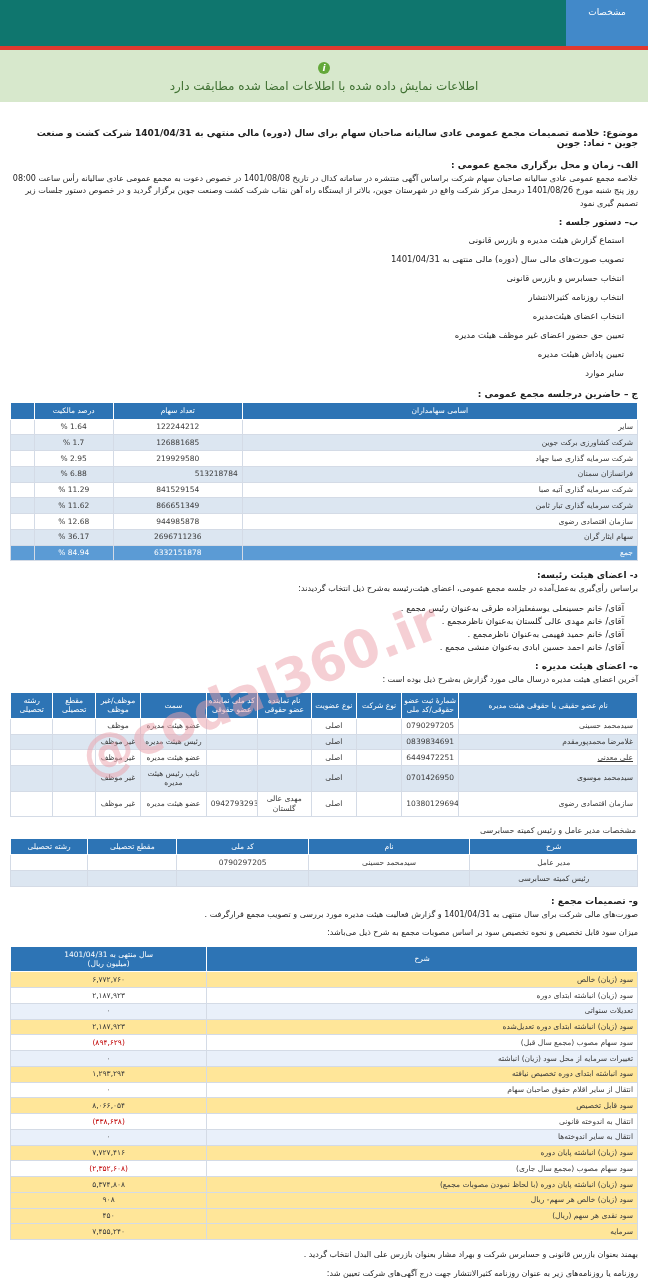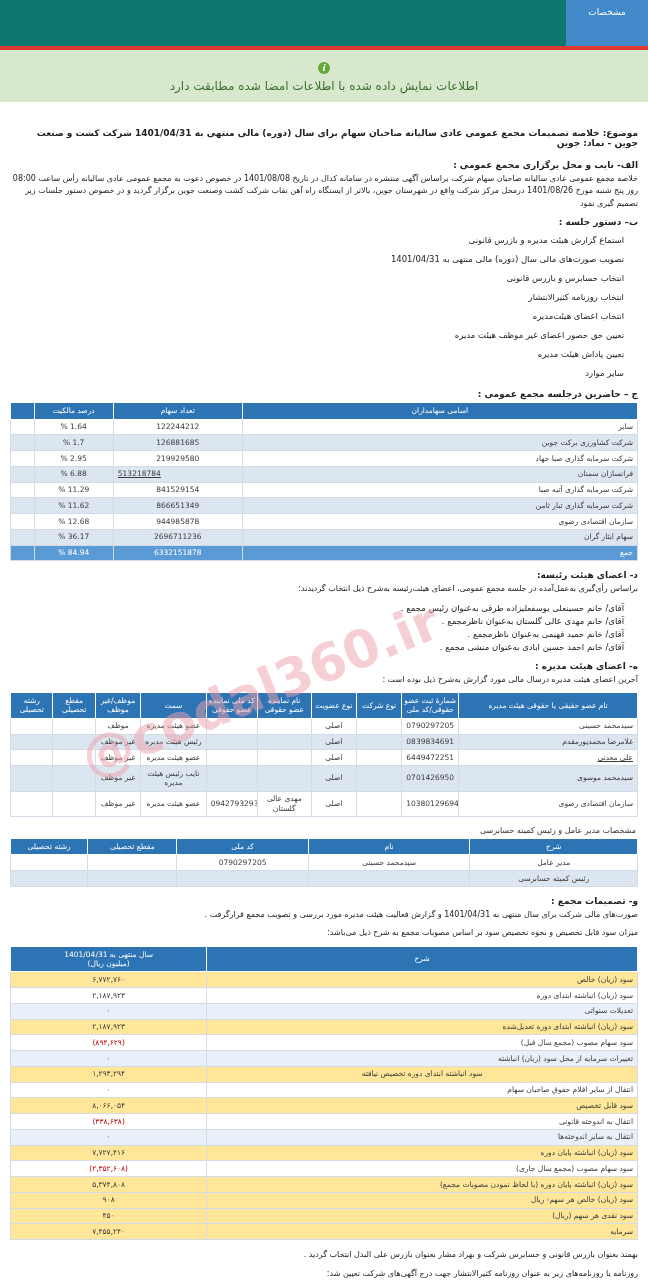--- a/index.html
+++ b/index.html
@@ -60,21 +60,21 @@
 <div class="banner">
   <span class="info-ic">i</span>
   <div class="btxt">اطلاعات نمایش داده شده با اطلاعات امضا شده مطابقت دارد</div>
 </div>
 
 <div class="watermark">@codal360.ir</div>
 
 <div class="content">
   <div class="subject">موضوع: خلاصه تصمیمات مجمع عمومی عادی سالیانه صاحبان سهام برای سال (دوره) مالی منتهی به 1401/04/31 شرکت کشت و صنعت جوین - نماد: جوین</div>
 
-  <div class="sec-title">الف- نایب و محل برگزاری مجمع عمومی :</div>
+  <div class="sec-title">الف- زمان و محل برگزاری مجمع عمومی :</div>
   <div class="ptext">خلاصه مجمع عمومی عادی سالیانه صاحبان سهام شرکت براساس آگهی منتشره در سامانه کدال در تاریخ 1401/08/08 در خصوص دعوت به مجمع عمومی عادی سالیانه رأس ساعت 08:00 روز پنج شنبه مورخ 1401/08/26 درمحل مرکز شرکت واقع در شهرستان جوین، بالاتر از ایستگاه راه آهن نقاب شرکت کشت وصنعت جوین برگزار گردید و در خصوص دستور جلسات زیر تصمیم گیری نمود</div>
 
   <div class="sec-title">ب– دستور جلسه :</div>
   <div>
       <div class="agenda-item">استماع گزارش هیئت مدیره و بازرس قانونی</div>
       <div class="agenda-item">تصویب صورت‌های مالی سال (دوره) مالی منتهی به 1401/04/31</div>
       <div class="agenda-item">انتخاب حسابرس و بازرس قانونی</div>
       <div class="agenda-item">انتخاب روزنامه کثیرالانتشار</div>
       <div class="agenda-item">انتخاب اعضای هیئت‌مدیره</div>
       <div class="agenda-item">تعیین حق حضور اعضای غیر موظف هیئت مدیره</div>
@@ -106,21 +106,21 @@
           <td style="text-align: center;"></td>
         </tr>
         <tr>
           <td style="text-align: right;">شرکت سرمایه گذاری صبا جهاد</td>
           <td dir="ltr" style="text-align: center;">219929580</td>
           <td dir="ltr" style="text-align: center;">% 2.95</td>
           <td style="text-align: center;"></td>
         </tr>
         <tr class="stripe">
           <td style="text-align: right;">فرانسازان سمنان</td>
-          <td dir="ltr" style="text-align: left; text-decoration: underline;">513218784</td>
+          <td dir="ltr" style="text-align: right;">513218784</td>
           <td dir="ltr" style="text-align: center;">% 6.88</td>
           <td style="text-align: center;"></td>
         </tr>
         <tr>
           <td style="text-align: right; padding-left: 40px;">شرکت سرمایه گذاری آتیه صبا</td>
           <td dir="ltr" style="text-align: center;">841529154</td>
           <td dir="ltr" style="text-align: center;">% 11.29</td>
           <td style="text-align: center;"></td>
         </tr>
         <tr class="stripe">
@@ -299,21 +299,21 @@
         </tr>
         <tr>
           <td style="text-align: right;">سود سهام مصوب (مجمع سال قبل)</td>
           <td dir="ltr" class="neg" style="text-align: center;">(۸۹۴,۶۲۹)</td>
         </tr>
         <tr class="row-b">
           <td style="text-align: right;">تغییرات سرمایه از محل سود (زیان) انباشته</td>
           <td dir="ltr" style="text-align: center;">۰</td>
         </tr>
         <tr class="hl-y">
-          <td style="">سود انباشته ابتدای دوره تخصیص نیافته</td>
+          <td style="text-align: right;">سود انباشته ابتدای دوره تخصیص نیافته</td>
           <td dir="ltr" style="text-align: center;">۱,۲۹۳,۲۹۴</td>
         </tr>
         <tr>
           <td style="text-align: right;">انتقال از سایر اقلام حقوق صاحبان سهام</td>
           <td dir="ltr" style="text-align: center;">۰</td>
         </tr>
         <tr class="hl-y">
           <td style="text-align: right;">سود قابل تخصیص</td>
           <td dir="ltr" style="text-align: center;">۸,۰۶۶,۰۵۴</td>
         </tr>

